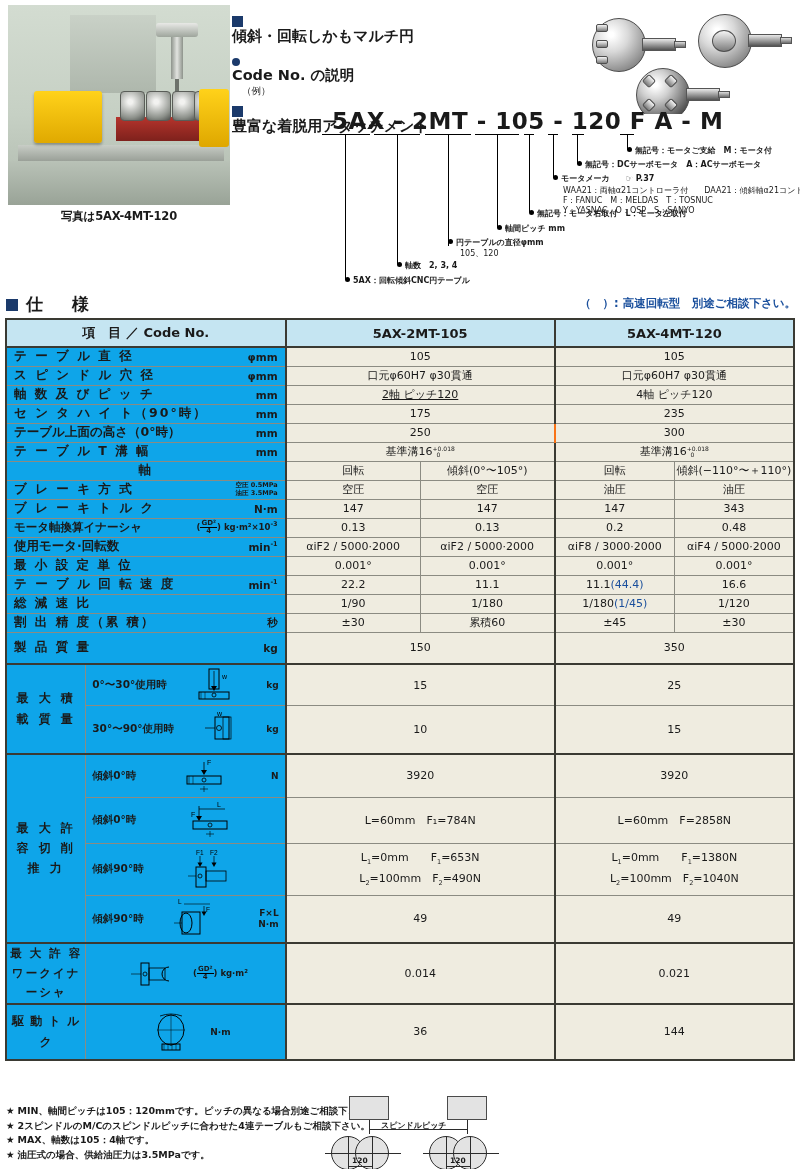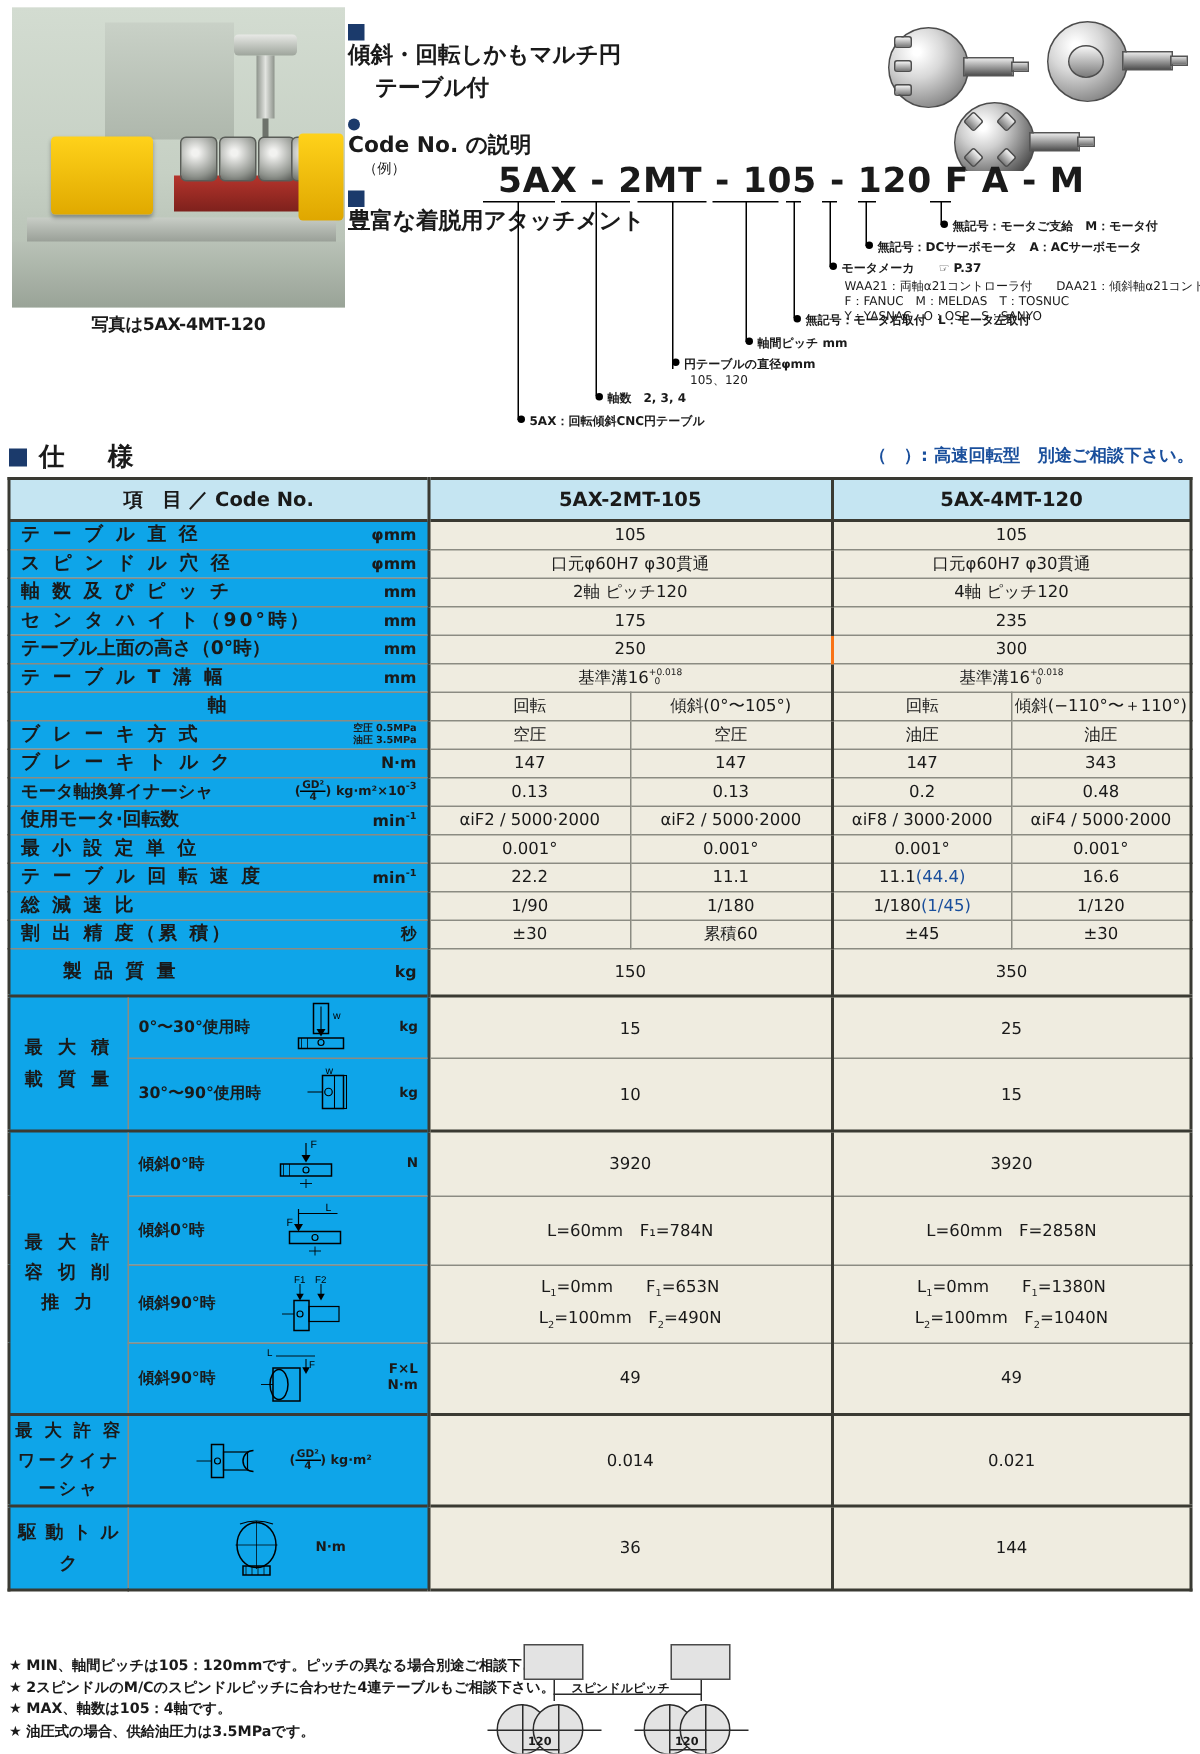--- a/index.html
+++ b/index.html
@@ -259,21 +259,20 @@
       <div class="shaft"></div>
         <div class="tip"></div>
     </div>
   </div>
 
   <div class="hdr-bullets">
     <div class="b-line">
       <div class="b-sq"></div>
       <div class="b-txt">傾斜・回転しかもマルチ円</div>
     </div>
-    <div class="b-indent">テーブル付</div>
     <div class="b-line" style="margin-top:5px;">
       <div class="b-dot"></div>
       <div class="b-sub">Code No. の説明</div>
       <div class="b-eg">（例）</div>
     </div>
     <div class="b-line" style="margin-top:4px;">
       <div class="b-sq"></div>
       <div class="b-txt">豊富な着脱用アタッチメント</div>
     </div>
   </div>
@@ -383,21 +382,21 @@
     <td class="val" colspan="2"><span class="v">口元φ60H7 φ30貫通</span></td>
   </tr>
 
   <tr>
     <td class="lbl" colspan="3" style="height:19px;border-right:2px solid #3a3a33;">
       <div class="lbl-row">
             <span class="lbl-name">軸 数 及 び ピ ッ チ</span>
       <span class="lbl-unit">mm</span>
           </div>
     </td>
-    <td class="val" colspan="2" style="border-right:2px solid #3a3a33;"><span class="v">2軸 ピッチ120</span></td>
+    <td class="val" colspan="2" style="border-right:2px solid #3a3a33;text-decoration:underline;"><span class="v">2軸 ピッチ120</span></td>
     <td class="val" colspan="2"><span class="v">4軸 ピッチ120</span></td>
   </tr>
 
   <tr>
     <td class="lbl" colspan="3" style="height:19px;border-right:2px solid #3a3a33;">
       <div class="lbl-row">
             <span class="lbl-name">セ ン タ ハ イ ト（90°時）</span>
       <span class="lbl-unit">mm</span>
           </div>
     </td>
@@ -537,21 +536,21 @@
       <span class="lbl-unit">秒</span>
           </div>
     </td>
     <td class="val"><span class="v">±30</span></td>
     <td class="val" style="border-right:2px solid #3a3a33;"><span class="v">累積60</span></td>
     <td class="val"><span class="v">±45</span></td>
     <td class="val"><span class="v">±30</span></td>
   </tr>
 
   <tr>
-    <td class="lbl" colspan="3" style="height:32px;border-right:2px solid #3a3a33;padding-left:28px;">
+    <td class="lbl" colspan="3" style="height:32px;border-right:2px solid #3a3a33;">
       <div class="lbl-row">
             <span class="lbl-name">製 品 質 量</span>
       <span class="lbl-unit">kg</span>
           </div>
     </td>
     <td class="val" colspan="2" style="border-right:2px solid #3a3a33;"><span class="v">150</span></td>
     <td class="val" colspan="2"><span class="v">350</span></td>
   </tr>
 
   <tr class="thick">

